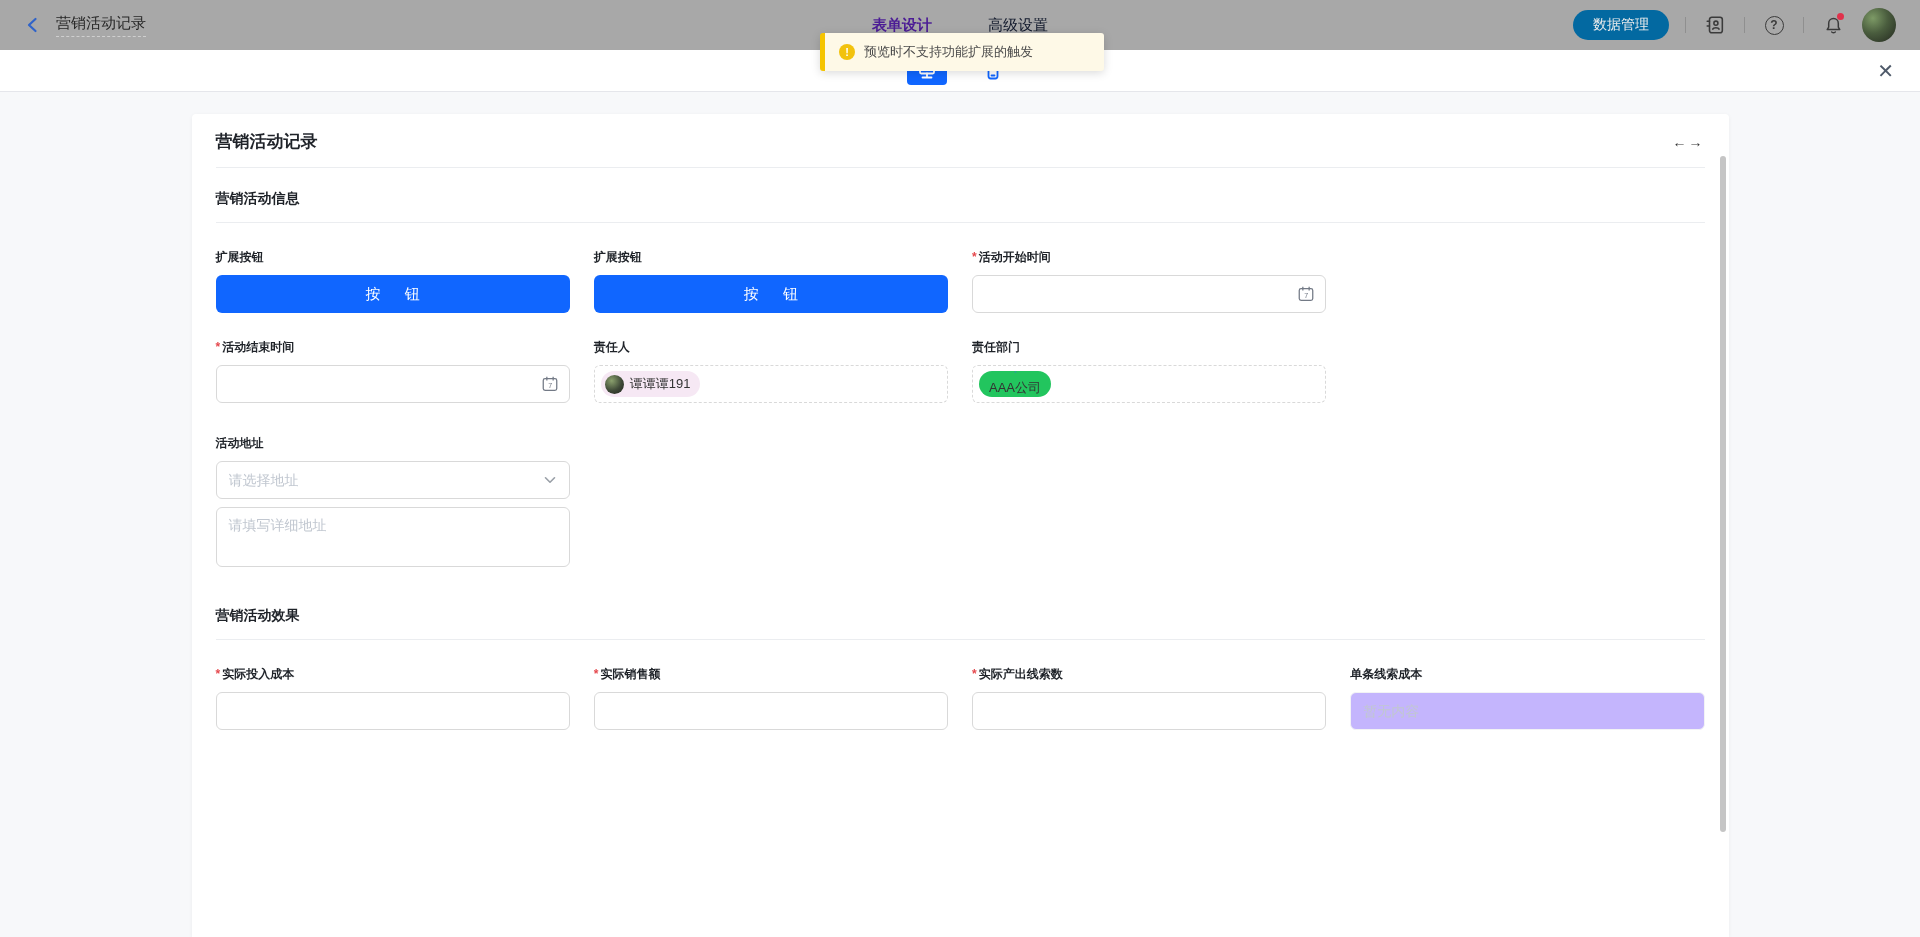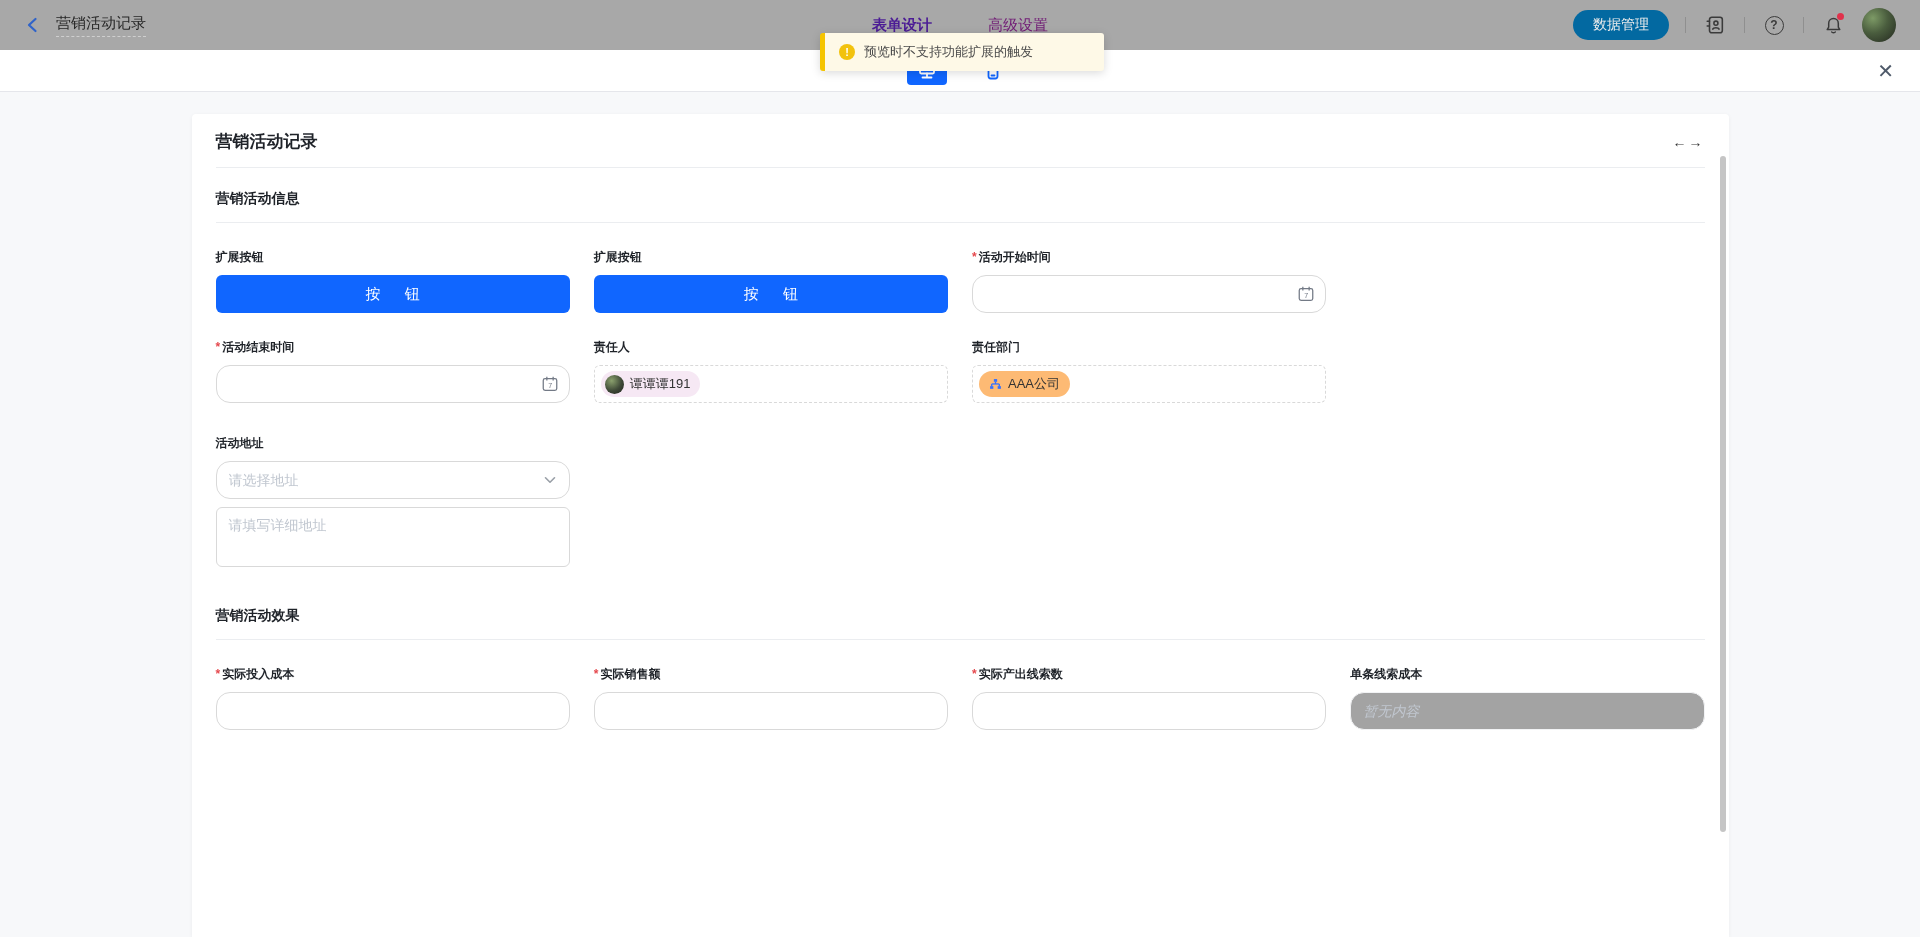--- a/index.html
+++ b/index.html
@@ -9,21 +9,21 @@
   
   .topbar { position:relative; height:50px; background:#a8a8a8;
     display:flex; align-items:center; padding:0 24px; z-index:5; }
   .back-btn { display:flex; align-items:center; cursor:pointer; margin-right:14px; }
   .topbar-title { font-size:15px; color:#262626; padding-bottom:3px;
     border-bottom:1px dashed #cfcfcf; }
   .topbar-tabs { position:absolute; left:0; right:0; top:0; height:50px;
     display:flex; justify-content:center; align-items:center; gap:56px; pointer-events:none; }
   .topbar-tab { font-size:15px; pointer-events:auto; cursor:pointer; }
   .topbar-tab.active { color:#4c1d95; font-weight:bold; }
-  .topbar-tab.inactive { color:#701a75; }
+  .topbar-tab.inactive { color:#0f172a; }
   .topbar-right { margin-left:auto; display:flex; align-items:center; gap:16px; }
   .green-pill { background:#0369a1; color:#ececec; font-size:14px; border:none;
     height:30px; padding:0 20px; border-radius:15px; cursor:pointer; }
   .tb-sep { width:1px; height:16px; background:#8f8f8f; }
   .tb-icon { width:26px; height:26px; display:flex; align-items:center; justify-content:center;
     position:relative; cursor:pointer; color:#3b3b3b; }
   .help-circle { width:19px; height:19px; border:1.7px solid #3b3b3b; border-radius:50%;
     display:flex; align-items:center; justify-content:center; font-size:12px; font-weight:bold; color:#3b3b3b; }
   .bell-dot { position:absolute; top:1px; right:2px; width:7px; height:7px;
     border-radius:50%; background:#e0314b; }
@@ -57,39 +57,39 @@
     padding:16px 0 14px; border-bottom:1px solid #ebedf0; }
   .panel-title { font-size:17px; font-weight:bold; color:#1f2329; }
   .expand-icon { font-size:14px; color:#333; letter-spacing:2px; cursor:pointer; }
   .section-title { font-size:14px; font-weight:bold; color:#1f2329;
     padding:22px 0 14px; border-bottom:1px solid #ebedf0; }
 
   .row { display:grid; grid-template-columns:repeat(4,1fr); column-gap:24px; margin-top:24px; }
   .field-label { font-size:12px; font-weight:bold; color:#1f2329; line-height:20px; }
   .req { color:#e5484d; margin-right:2px; font-weight:bold; }
   .control { position:relative; margin-top:8px; }
-  .text-input { width:100%; height:38px; border:1px solid #d9d9d9; border-radius:14px;
+  .text-input { width:100%; height:38px; border:1px solid #d9d9d9; border-radius:6px;
     padding:0 12px; font-size:14px; color:#333; background:#fff; outline:none;
     font-family:"Liberation Sans","DejaVu Sans",sans-serif; }
   .text-input::placeholder, textarea::placeholder { color:#c1c7d0; }
   .text-input.error { border-color:#e5484d; }
   .text-input.with-icon { padding-right:36px; }
-  .text-input.disabled { background:#a3a3a3; border-color:#f2f3f5; pointer-events:none;font-style:italic; }
+  .text-input.disabled { background:#c4b5fd; border-color:#f2f3f5; pointer-events:none; }
   .ctrl-icon { position:absolute; right:11px; top:10px; width:18px; height:18px; color:#737a86; }
   textarea { width:100%; border:1px solid #d9d9d9; border-radius:6px; resize:none;
     padding:9px 12px; font-size:14px; color:#333; outline:none;
     font-family:"Liberation Sans","DejaVu Sans",sans-serif; }
   .btn-primary { width:100%; height:38px; background:#1066ff; border:none; border-radius:6px;
     color:#fff; font-size:15px; letter-spacing:10px; text-indent:10px; cursor:pointer; }
   .dashed-box { height:38px; border:1px dashed #d9d9d9; border-radius:6px;
     display:flex; align-items:center; padding:0 6px; cursor:pointer; background:#fff; }
   .tag { display:inline-flex; align-items:center; gap:6px; height:26px; border-radius:13px;
     font-size:13px; color:#333; padding:0 10px; }
   .tag.person { background:#f6e8f4; padding-left:4px;text-align:center; }
-  .tag.dept { background:#fdba74; }
+  .tag.dept { background:#22c55e;flex-direction:column; }
   .tag-avatar { width:19px; height:19px; border-radius:50%;
     background:radial-gradient(circle at 35% 30%, #8aa06d 0%, #3f4a38 55%, #1f221c 100%); }
   .addr-block { width:354px; margin-top:30px; }
   .addr-block .control { margin-top:8px; }
   .scroll-thumb { position:absolute; right:3px; top:42px; width:6px; height:676px;
     border-radius:3px; background:#c5c5c5; cursor:grab; }
 </style>
 </head>
 <body>
 

